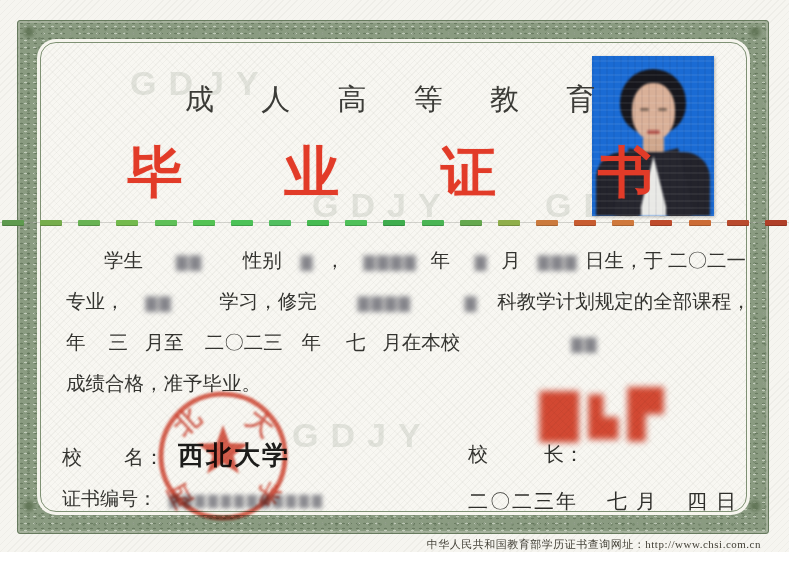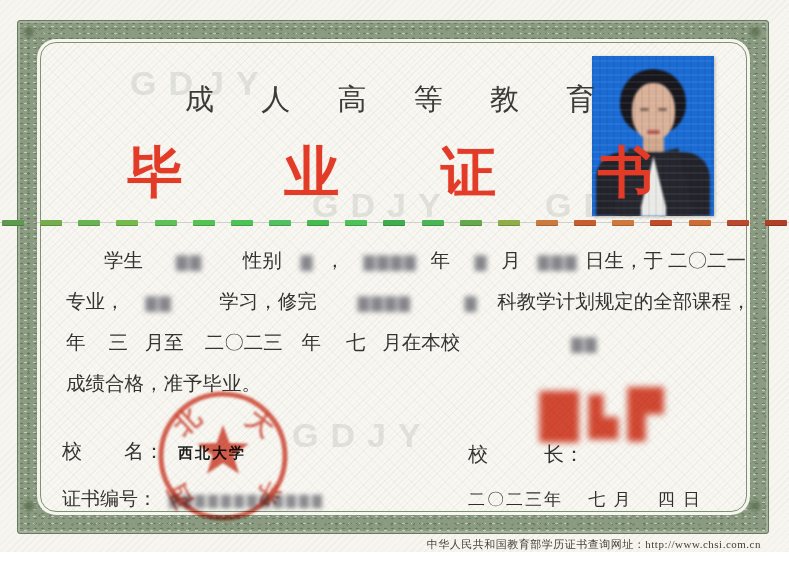--- a/index.html
+++ b/index.html
@@ -64,30 +64,30 @@
         font-size:55px;font-weight:bold;letter-spacing:44px;padding-left:44px;color:#e23b28;
         text-shadow:0 0 1px rgba(226,59,40,.55);}
   
   .bodytext{position:absolute;left:66px;top:240px;width:700px;z-index:6;
         font-size:19.5px;color:#33332f;}
   .bline{height:41px;line-height:41px;white-space:nowrap;}
   .redact{display:inline-block;filter:blur(2.4px);color:#84848a;font-size:15px;
         letter-spacing:2px;vertical-align:middle;line-height:1;}
   
   .row-school{position:absolute;left:62px;top:438px;z-index:7;font-size:20px;color:#33332f;}
-  .school-name{font-weight:bold;font-size:15px;color:#1d1d1b;margin-left:14px;letter-spacing:2px;}
+  .school-name{font-weight:bold;font-size:26px;color:#1d1d1b;margin-left:14px;letter-spacing:2px;}
   .lbl-gap42{margin-left:42px}.lbl-gap56{margin-left:56px}
   .row-president{position:absolute;left:452px;top:441px;z-index:7;font-size:20px;color:#33332f;margin-left:16px;}
   .signature{position:absolute;left:540px;top:388px;z-index:9;color:#d84a34;
         letter-spacing:10px;filter:blur(3px);mix-blend-mode:multiply;line-height:1;}
   .sig1{font-size:50px}.sig2{font-size:38px}.sig3{font-size:46px}
   .row-certno{position:absolute;left:62px;top:486px;z-index:7;font-size:19px;color:#33332f;}
   .certno{display:inline-block;margin-left:12px;filter:blur(2.2px);color:#8b8b90;
         font-size:13px;letter-spacing:3px;vertical-align:middle;}
-  .row-date{position:absolute;left:468px;top:488px;z-index:7;font-size:17px;
+  .row-date{position:absolute;left:468px;top:488px;z-index:7;font-size:20px;
         letter-spacing:2px;color:#2e2e2a;}
   .seal{position:absolute;left:153px;top:386px;width:140px;height:140px;z-index:8;
         mix-blend-mode:multiply;opacity:.92;}
   .caption{position:absolute;right:28px;top:537px;z-index:5;font-size:11px;
         letter-spacing:.5px;color:#403e34;}
 </style>
 </head>
 <body>
 
 <div class="page">

